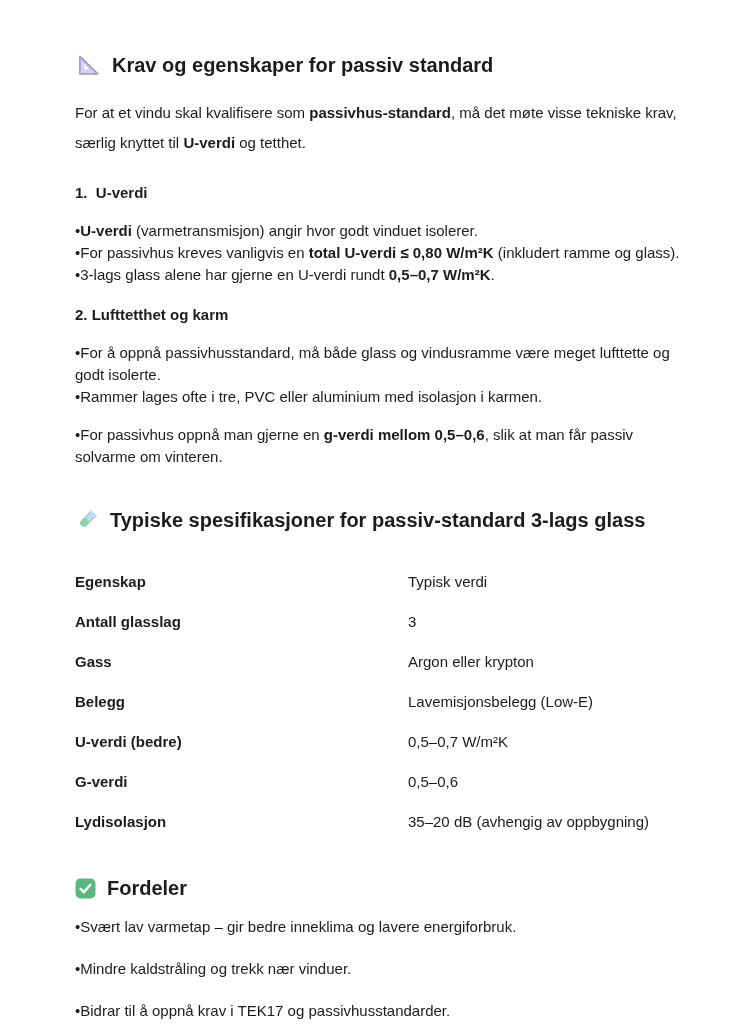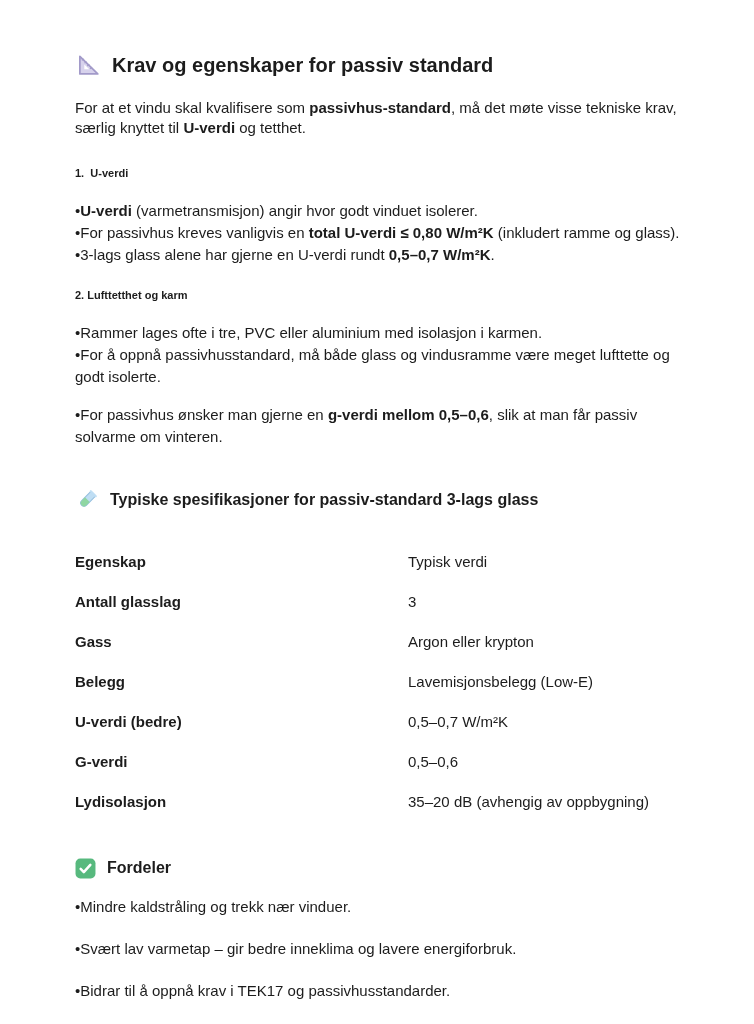--- a/index.html
+++ b/index.html
@@ -29,35 +29,35 @@
     margin: 0;
     font-size: 20px;
     line-height: 26px;
     font-weight: bold;
     color: #1c1c1c;
     white-space: pre-wrap;
   }
   .intro {
     margin: 20px 0 0 0;
     font-size: 15px;
-    line-height: 20px;
+    line-height: 30px;
     white-space: pre-wrap;
   }
   h2.num-heading {
     margin: 0;
     margin-top: 24px;
-    font-size: 11px;
+    font-size: 15px;
     line-height: 22px;
     font-weight: bold;
     white-space: pre-wrap;
   }
   h2.num-heading.tight { margin-top: 18px; }
   h2.icon-heading {
     margin: 0;
-    font-size: 16px;
+    font-size: 20px;
     line-height: 24px;
     font-weight: bold;
     white-space: pre-wrap;
   }
   .section-gap { margin-top: 40px; }
 
   ul.bullets {
     list-style: none;
     margin: 16px 0 0 0;
     padding: 0;
@@ -107,27 +107,27 @@
 
     <h2 class="num-heading">1.&nbsp; U-verdi</h2>
     <ul class="bullets">
       <li><b>U-verdi</b><span> (varmetransmisjon) angir hvor godt vinduet isolerer.</span></li>
       <li><span>For passivhus kreves vanligvis en </span><b>total U-verdi ≤ 0,80 W/m²K</b><span> (inkludert ramme og glass).</span></li>
       <li><span>3-lags glass alene har gjerne en U-verdi rundt </span><b>0,5–0,7 W/m²K</b><span>.</span></li>
     </ul>
 
     <h2 class="num-heading tight">2. Lufttetthet og karm</h2>
     <ul class="bullets">
-      <li><span>Rammer lages ofte i tre, PVC eller aluminium med isolasjon i karmen.</span></li>
       <li><span>For å oppnå passivhusstandard, må både glass og vindusramme være meget lufttette og
 godt isolerte.</span></li>
+      <li><span>Rammer lages ofte i tre, PVC eller aluminium med isolasjon i karmen.</span></li>
     </ul>
 
     <ul class="bullets">
-      <li><span>For passivhus ønsker man gjerne en </span><b>g-verdi mellom 0,5–0,6</b><span>, slik at man får passiv
+      <li><span>For passivhus oppnå man gjerne en </span><b>g-verdi mellom 0,5–0,6</b><span>, slik at man får passiv
 solvarme om vinteren.</span></li>
     </ul>
 
     <div class="icon-heading-row section-gap">
       <span class="icon">
         <svg width="24" height="24" viewBox="0 0 24 24">
           <g transform="rotate(45 12 12)">
             <path d="M8.7 3.2 L8.7 16.2 A3.3 3.3 0 0 0 15.3 16.2 L15.3 3.2 Z" stroke-width="1" fill="#bfdef4" stroke="#93bedd"></path>
             <path d="M8.7 11.5 L8.7 16.2 A3.3 3.3 0 0 0 15.3 16.2 L15.3 11.5 Z" fill="#8fd6a2"></path>
             <rect x="7.4" y="2" width="9.2" height="2.2" rx="1.1" fill="#bfdef4"></rect>
@@ -164,19 +164,19 @@
       <span class="icon">
         <svg width="21" height="21" viewBox="0 0 20 20">
           <rect x="0.5" y="0.5" width="19" height="19" rx="4.5" fill="#57b97e"></rect>
           <path d="M5.4 10.4 L8.4 13.4 L14.6 6.6" stroke-width="2.4" fill="none" stroke-linecap="round" stroke-linejoin="round" stroke="#ffffff"></path>
         </svg>
       </span>
       <h2 class="icon-heading">Fordeler</h2>
     </div>
 
     <ul class="bullets spaced">
+      <li>Svært lav varmetap – gir bedre inneklima og lavere energiforbruk.</li>
       <li>Mindre kaldstråling og trekk nær vinduer.</li>
-      <li>Svært lav varmetap – gir bedre inneklima og lavere energiforbruk.</li>
       <li>Bidrar til å oppnå krav i TEK17 og passivhusstandarder.</li>
     </ul>
 
   </div>
 </div>
 
 </body></html>

